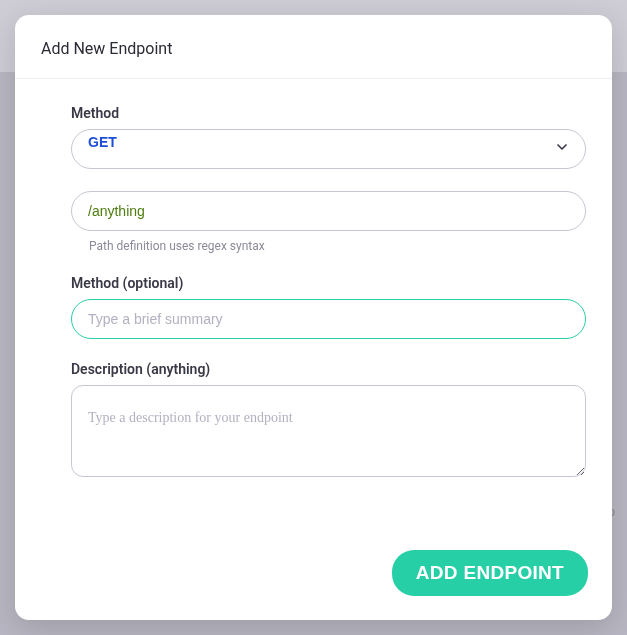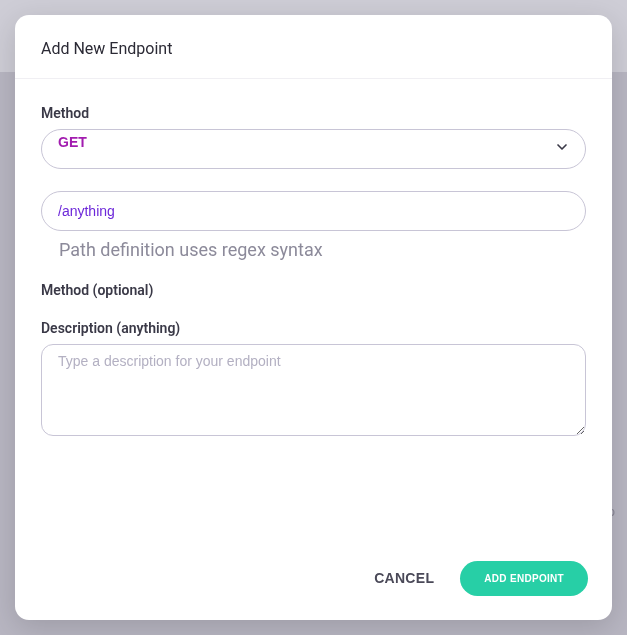--- a/index.html
+++ b/index.html
@@ -42,90 +42,91 @@
     }
     .modal-title {
       font-size: 16px;
       font-weight: 400;
       color: #2b2a35;
     }
     .modal-body {
       padding: 26px 26px 10px 26px;
       flex: 1;
       overflow-y: auto;
+      margin-left: 30px;
     }
     .field-group {
       margin-bottom: 22px;
     }
     .field-label {
       display: block;
       font-size: 14px;
       font-weight: 600;
       color: #3a3947;
       margin-bottom: 8px;
     }
     .select-wrap {
       position: relative;
     }
     .select-input {
       width: 100%;
       height: 40px;
       padding: 0 40px 15px 16px;
       font-size: 14px;
       font-weight: 600;
-      color: #a21caf;
+      color: #1d4ed8;
       background: #fff;
       border: 1.5px solid #c8c5d6;
       border-radius: 20px;
       appearance: none;
       cursor: pointer;
       outline: none;
     }
     .chevron {
       position: absolute;
       right: 16px;
       top: 50%;
       transform: translateY(-50%);
       pointer-events: none;
     }
     .text-input {
       width: 100%;
       height: 40px;
       padding: 0 16px;
       font-size: 14px;
-      color: #6d28d9;
+      color: #4d7c0f;
       background: #fff;
       border: 1.5px solid #c8c5d6;
       border-radius: 20px;
       outline: none;
     }
     .text-input.focused {
       border-color: #27cfa6;
     }
     .text-input::placeholder {
       color: #b3b0c2;
     }
     .helper-text {
-      font-size: 18px;
+      font-size: 12px;
       color: #8c8a9a;
       margin-top: 8px;
       margin-left: 18px;
     }
     .textarea-input {
       width: 100%;
       height: 92px;
-      padding: 8px 16px;
+      padding: 24px 16px;
       font-size: 14px;
       color: #4a4958;
       background: #fff;
       border: 1.5px solid #c8c5d6;
       border-radius: 12px;
       outline: none;
       resize: both;
-      font-family: Liberation Sans, sans-serif;
+      font-family: Liberation Serif, serif;
     }
     .textarea-input::placeholder {
       color: #b3b0c2;
     }
     .modal-footer {
       padding: 16px 24px 24px 24px;
       display: flex;
       justify-content: flex-end;
       align-items: center;
       gap: 18px;
@@ -137,21 +138,21 @@
       font-weight: 700;
       color: #4a4958;
       cursor: pointer;
       padding: 10px 8px;
       letter-spacing: 0.3px;
     }
     .btn-primary {
       background: #27cfa6;
       border: none;
       color: #fff;
-      font-size: 10px;
+      font-size: 19px;
       font-weight: 700;
       padding: 12px 24px;
       border-radius: 22px;
       cursor: pointer;
       letter-spacing: 0.3px;
     }
     .side-text {
       position: absolute;
       right: 12px;
       top: 502px;
@@ -190,26 +191,26 @@
       </div>
     </div>
 
     <div class="field-group">
       <input type="text" class="text-input" value="/anything" style="">
       <div class="helper-text">Path definition uses regex syntax</div>
     </div>
 
     <div class="field-group">
       <label class="field-label">Method (optional)</label>
+      <input type="text" class="text-input focused" placeholder="Type a brief summary" style="">
     </div>
 
     <div class="field-group">
       <label class="field-label">Description (anything)</label>
       <textarea class="textarea-input" placeholder="Type a description for your endpoint" style=""></textarea>
     </div>
 
   </div>
 
   <div class="modal-footer">
-    <button class="btn-cancel">CANCEL</button>
     <button class="btn-primary">ADD ENDPOINT</button>
   </div>
 </div>
 
 </body></html>

